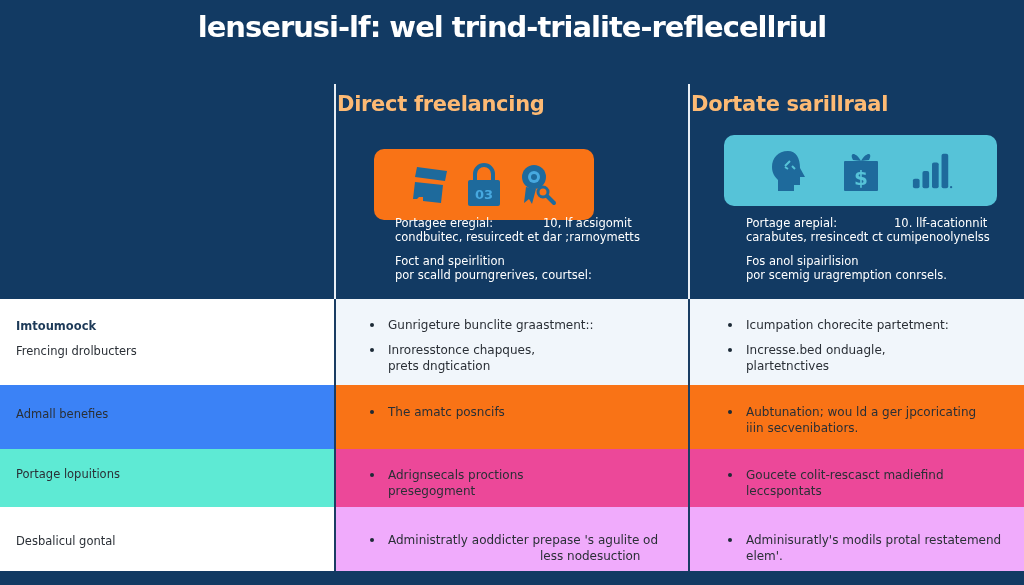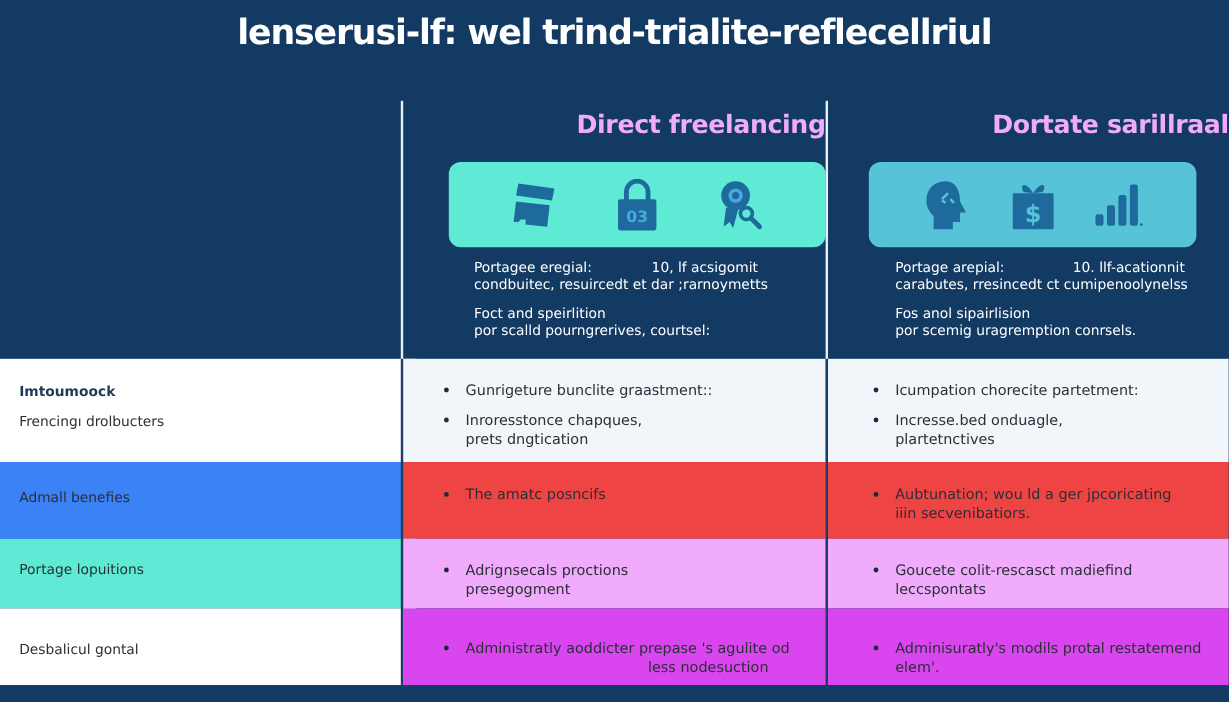--- a/index.html
+++ b/index.html
@@ -17,29 +17,29 @@
     font-size: 29px; letter-spacing: -1px;
   }
   
   .hdr-col {
     position: absolute; top: 84px; height: 215px;
   }
   .hdr-col.c1 { left: 337px; width: 351px; }
   .hdr-col.c2 { left: 691px; width: 333px; }
   .col-title {
     position: absolute; top: 8px; left: 0; width: 100%;
-    text-align: right; color: #f0abfc; font-weight: bold;
+    text-align: left; color: #fdba74; font-weight: bold;
     font-size: 21px; letter-spacing: -0.3px;
   }
   .icon-panel {
     position: absolute; top: 51px; height: 71px; border-radius: 10px;
     display: flex; align-items: center; justify-content: space-around;
     padding: 0 30px;
   }
-  .c1 .icon-panel { left: 37px; width: 314px; background: #5eead4; }
+  .c1 .icon-panel { left: 37px; width: 220px; background: #f97316; margin-top: 14px; }
   .c2 .icon-panel { left: 33px; width: 273px; background: #56c3d8; }
   .icon { width: 42px; height: 42px; display: flex; align-items: center; justify-content: center; }
   .desc {
     position: absolute; left: 58px; top: 132px; width: 280px;
     color: #ffffff; font-size: 11.5px; line-height: 14px;
   }
   .c2 .desc { left: 55px; }
   .desc .line { display: flex; white-space: nowrap; }
   .desc .lbl { width: 148px; }
   .desc p { white-space: nowrap; }
@@ -66,25 +66,25 @@
   .cell.label { left: 0; width: 347px; }
   .cell.v1 { left: 336px; width: 352px; }
   .cell.v2 { left: 690px; width: 334px; }
   .r0 { top: 0; height: 86px; }
   .r1 { top: 86px; height: 64px; }
   .r2 { top: 150px; height: 58px; }
   .r3 { top: 208px; height: 64px; }
   .r0 .label { background: #ffffff; }
   .r0 .v1, .r0 .v2 { background: #f1f6fb; }
   .r1 .label { background: #3b82f6; }
-  .r1 .v1, .r1 .v2 { background: #ef4444; }
+  .r1 .v1, .r1 .v2 { background: #f97316; }
   .r2 .label { background: #5eead4; }
-  .r2 .v1, .r2 .v2 { background: #f0abfc; }
+  .r2 .v1, .r2 .v2 { background: #ec4899; }
   .r3 .label { background: #ffffff; }
-  .r3 .v1, .r3 .v2 { background: #d946ef; }
+  .r3 .v1, .r3 .v2 { background: #f0abfc; }
 
   .lbl-head { position: absolute; left: 16px; top: 20px; font-size: 11.5px; font-weight: bold; color: #1d3a58; }
   .lbl-text { position: absolute; left: 16px; font-size: 11.5px; color: #2a2f36; white-space: nowrap; }
   .r0 .lbl-text { top: 45px; }
   .r1 .lbl-text { top: 22px; }
   .r2 .lbl-text { top: 18px; }
   .r3 .lbl-text { top: 27px; text-align: center; }
 
   ul.bullets { list-style: none; position: absolute; left: 34px; font-size: 12px; color: #2a2f36; line-height: 16px; }
   .v2 ul.bullets { left: 38px; }

